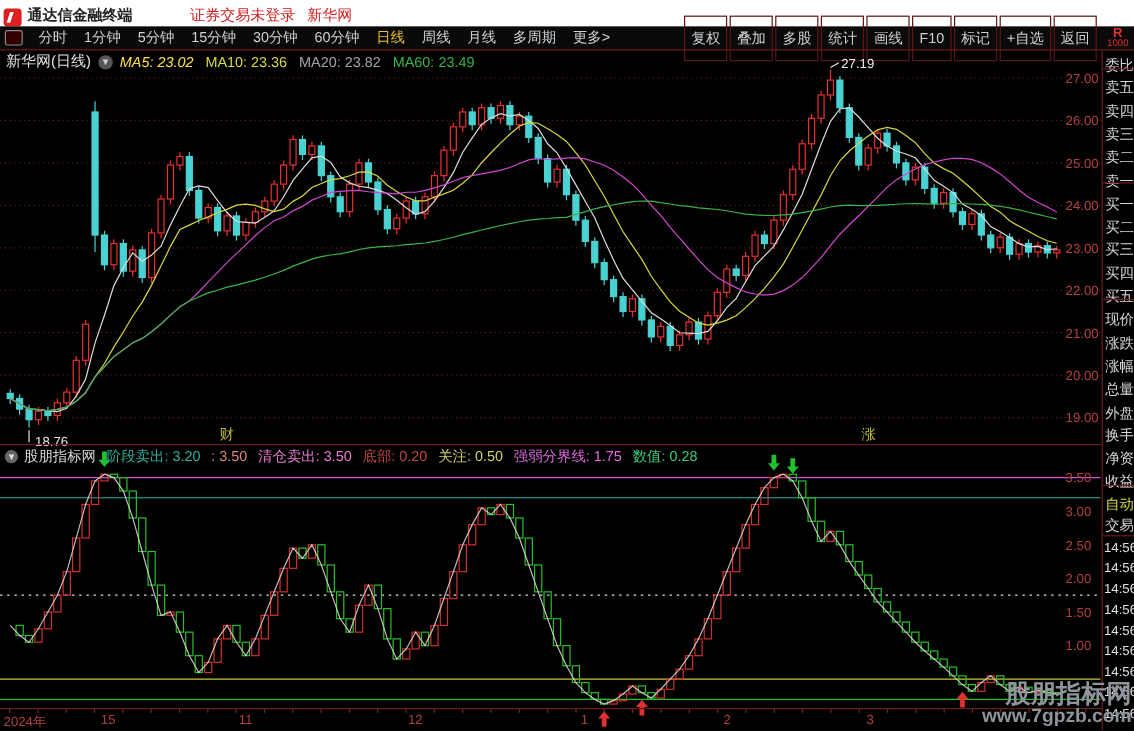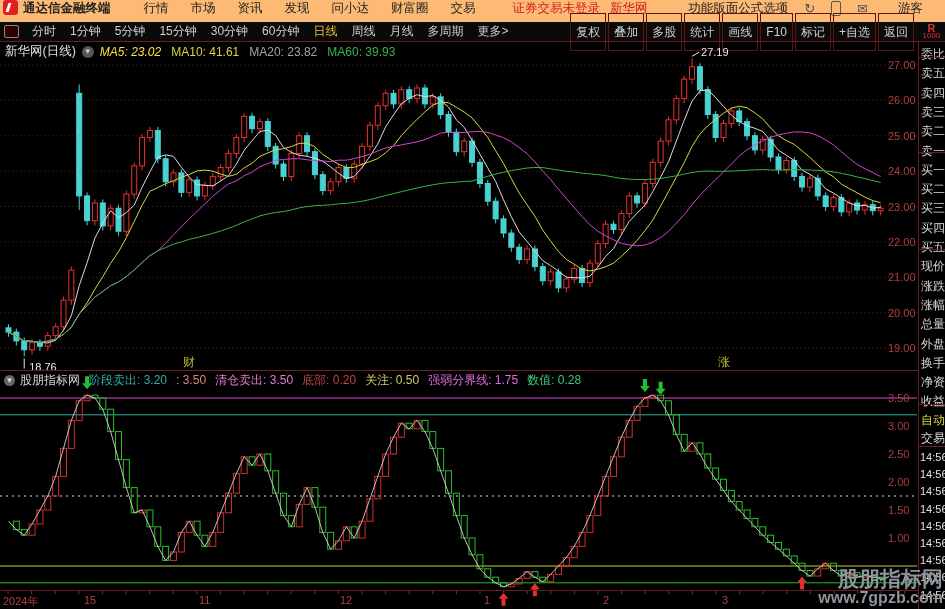--- a/index.html
+++ b/index.html
@@ -1,20 +1,20 @@
 <!DOCTYPE html>
 <html><head>
 <meta charset="utf-8">
 <style>
   html,body{margin:0;padding:0;background:#111;}
   #app{position:relative;width:945px;height:609px;background:#000;overflow:hidden;
        font-family:"Liberation Sans","DejaVu Sans",sans-serif;}
   
-  #topbar{position:absolute;left:0;top:0;width:945px;height:22px;background:#fdba74;
-          border-bottom:1px solid #c8c8c8;display:flex;align-items:flex-start;font-size:12.5px;color:#222;}
+  #topbar{position:absolute;left:0;top:0;width:945px;height:22px;background:#ffffff;
+          border-bottom:1px solid #c8c8c8;display:flex;align-items:flex-end;font-size:12.5px;color:#222;}
   .logo-ico{width:15px;height:15px;background:#e02020;border-radius:3px;margin:0 5px 0 3px;
             position:relative;flex:0 0 auto;}
   .logo-ico:after{content:"";position:absolute;left:4px;top:3px;width:7px;height:9px;
             border-left:3px solid #fff;transform:skewX(-18deg);}
   .logo-text{font-weight:bold;margin-right:22px;}
   .tmenu{margin:0 11px;cursor:default;}
   #alerts{margin-left:26px;display:flex;gap:10px;}
   .alert{color:#d02020;}
   #top-right{margin-left:auto;display:flex;align-items:center;gap:16px;margin-right:10px;}
   .rmenu{color:#222;}
@@ -65,32 +65,24 @@
   svg{position:absolute;left:0;top:0;}
 </style>
 </head>
 <body>
 
 <div id="app">
 
   <div id="topbar">
     <span class="logo-ico"></span>
     <span class="logo-text">通达信金融终端</span>
-    <span id="topbar-menus"><span class="tmenu">行情</span><span class="tmenu">市场</span><span class="tmenu">资讯</span><span class="tmenu">发现</span><span class="tmenu">问小达</span><span class="tmenu">财富圈</span><span class="tmenu">交易</span></span>
     <span id="alerts">
         <span class="alert">证券交易未登录</span>
         <span class="alert">新华网</span>
       </span>
-    <span id="top-right">
-      <span id="right-menus"><span class="rmenu">功能</span><span class="rmenu">版面</span><span class="rmenu">公式</span><span class="rmenu">选项</span></span>
-      <span class="tico">↻</span>
-      <span class="phone-ico"></span>
-      <span class="tico">✉</span>
-      <span id="user">游客</span>
-    </span>
   </div>
 
   <div id="toolbar">
     <span class="app-ico"></span>
     <span id="periods"><span class="period">分时</span><span class="period">1分钟</span><span class="period">5分钟</span><span class="period">15分钟</span><span class="period">30分钟</span><span class="period">60分钟</span><span class="period active">日线</span><span class="period">周线</span><span class="period">月线</span><span class="period">多周期</span><span class="period">更多&gt;</span></span>
     <span id="tools">
         <span class="tool">复权</span>
         <span class="tool">叠加</span>
         <span class="tool">多股</span>
         <span class="tool">统计</span>
@@ -525,21 +517,21 @@
       <line x1="810.4000000000004" y1="591" x2="810.4000000000004" y2="594" stroke="#8b2525"></line>
       <line x1="834.0000000000005" y1="591" x2="834.0000000000005" y2="594" stroke="#8b2525"></line>
       <line x1="857.6000000000005" y1="591" x2="857.6000000000005" y2="594" stroke="#8b2525"></line>
       <line x1="881.2000000000005" y1="591" x2="881.2000000000005" y2="594" stroke="#8b2525"></line>
       <line x1="904.8000000000005" y1="591" x2="904.8000000000005" y2="594" stroke="#8b2525"></line>
     </svg>
 
   <div id="chart-title">
     <span>新华网(日线)</span>
     <span class="drop-ico">▼</span>
-    <span id="ma-labels"><span class="ma-item" style="color: #fde047; font-style: italic;">MA5: 23.02</span><span class="ma-item" style="color: rgb(216, 216, 64);">MA10: 41.61</span><span class="ma-item" style="color: #a3a3a3;">MA20: 23.82</span><span class="ma-item" style="color: rgb(56, 180, 74);">MA60: 39.93</span></span>
+    <span id="ma-labels"><span class="ma-item" style="color: #fde047; font-style: italic;">MA5: 23.02</span><span class="ma-item" style="color: rgb(216, 216, 64);">MA10: 23.36</span><span class="ma-item" style="color: #a3a3a3;">MA20: 23.82</span><span class="ma-item" style="color: rgb(56, 180, 74);">MA60: 23.49</span></span>
   </div>
 
   <div id="ind-header">
     <span class="coll-ico">▼</span>
     <span id="ind-items"><span class="ind-item" style="color: rgb(216, 216, 216);">股朋指标网</span><span class="ind-item" style="color: rgb(47, 174, 158);">阶段卖出: 3.20</span><span class="ind-item" style="color: rgb(216, 136, 120);">: 3.50</span><span class="ind-item" style="color: rgb(232, 122, 208);">清仓卖出: 3.50</span><span class="ind-item" style="color: rgb(192, 68, 68);">底部: 0.20</span><span class="ind-item" style="color: rgb(207, 207, 106);">关注: 0.50</span><span class="ind-item" style="color: rgb(224, 106, 224);">强弱分界线: 1.75</span><span class="ind-item" style="color: rgb(60, 200, 120);">数值: 0.28</span></span>
   </div>
 
   <div class="hline" style="left:0;top:41px;width:945px;height:1px"></div>
   <div class="hline" style="left:0;top:370px;width:918px;height:1px"></div>
   <div class="hline" style="left:0;top:590px;width:918px;height:1px"></div>

